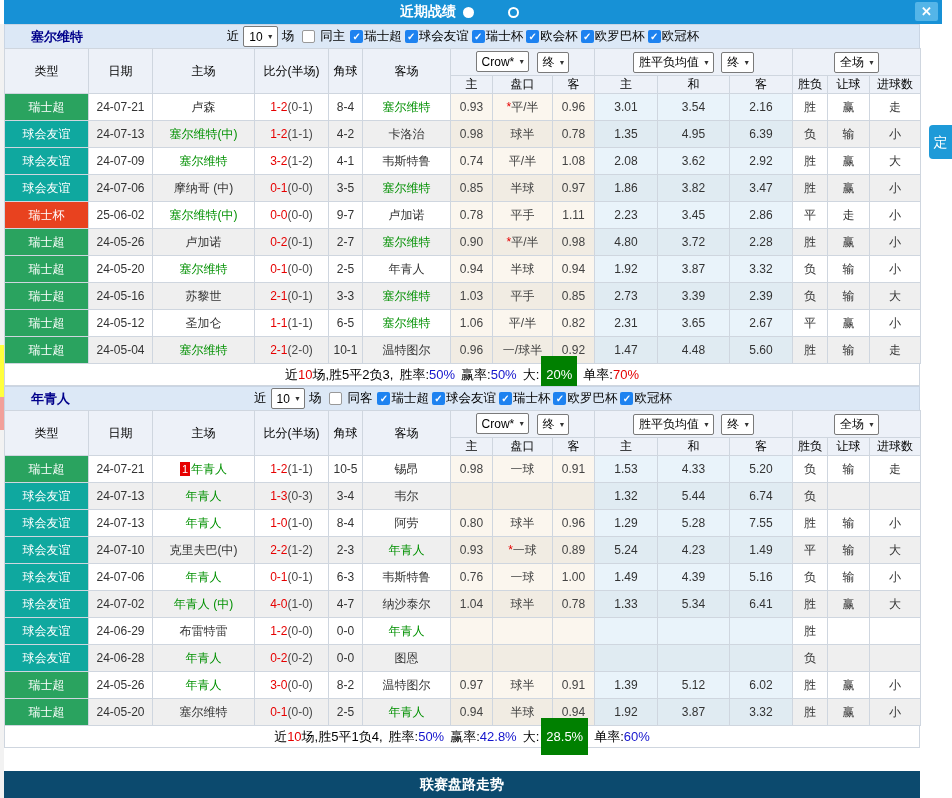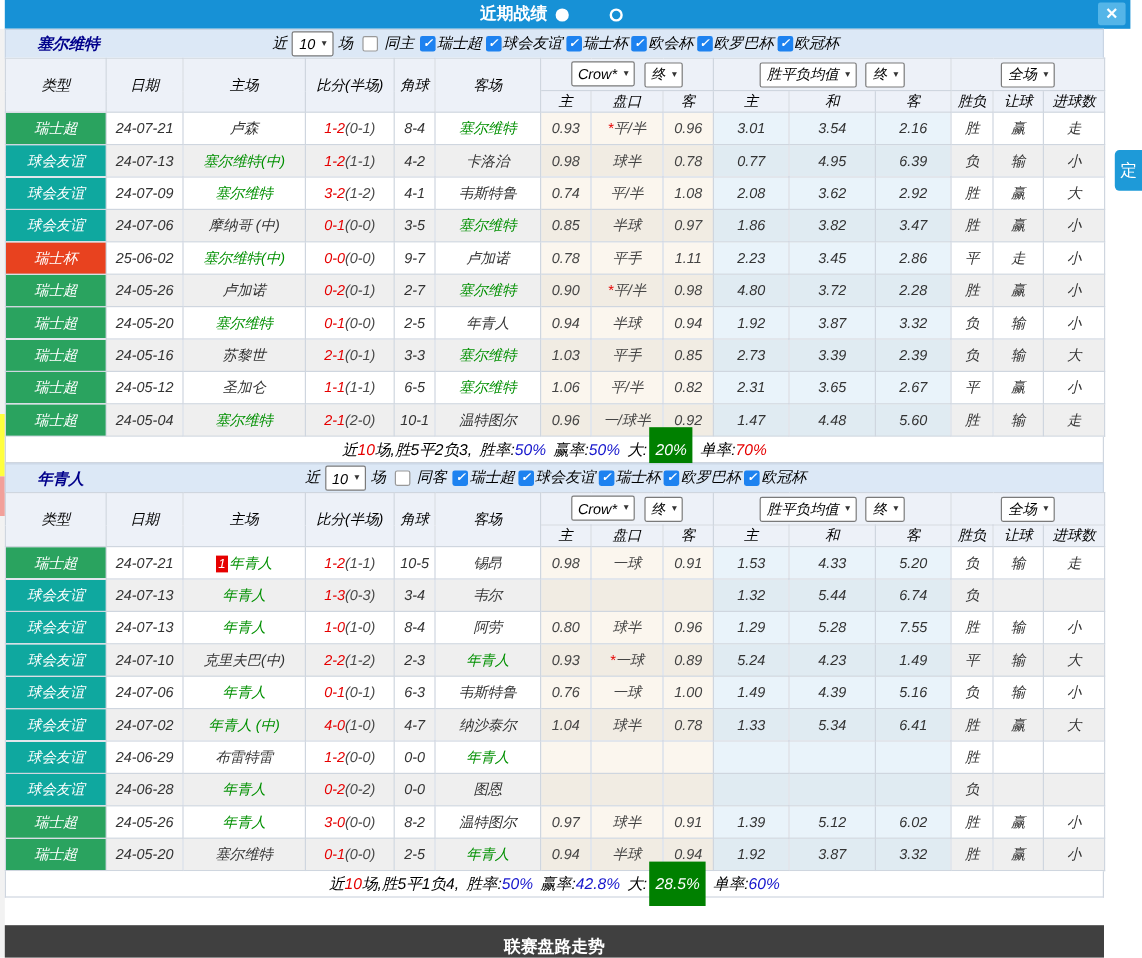--- a/index.html
+++ b/index.html
@@ -29,21 +29,21 @@
   .radio { display: inline-block; width: 11px; height: 11px; border-radius: 50%; background: #fff; }
   .radio.unselected { width: 11px; height: 11px; border: 2px solid #fff; background: transparent; }
   .radio-label { font-size: 12px; margin-left: 3px; margin-top: 44px; }
   .close-btn {
     position: absolute; right: 4px; top: 2px; width: 23px; height: 19px;
     background: #54b5e8; color: #fff; font-weight: bold; font-size: 13px;
     line-height: 19px; text-align: center; border-radius: 2px; cursor: pointer;
   }
 
   
-  #sections { position: absolute; top: 24px; left: 0; width: 836px; font-style: italic; }
+  #sections { position: absolute; top: 24px; left: 0; width: 836px; }
   .team-row {
     position: relative; margin-left: 4px; width: 916px; height: 24px;
     background: #dce8f6; border: 1px solid #c9d5e4; border-bottom: none;
     display: flex; align-items: center; justify-content: center;
   }
   .team-name {
     position: absolute; left: 26px; top: 0; line-height: 24px;
     color: #00008b; font-weight: bold; font-size: 13px;
   }
   .filters { display: inline-flex; align-items: center; font-size: 12.5px; color: #000; }
@@ -104,22 +104,22 @@
     border: 1px solid #cfd6df; border-top: none;
     display: flex; align-items: center; justify-content: center;
     font-size: 13px; color: #000;
   }
   .summary .lab { margin-left: 6px; }
   .sum-big { background: #008000; color: #fff; padding: 11px 5px; margin-left: 2px; }
 
   
   .footer-bar {
     position: absolute; top: 771px; left: 4px; width: 916px; height: 27px;
-    background: #404040; color: #fff; font-weight: bold; font-size: 14px;
-    display: flex; align-items: flex-end; justify-content: center;
+    background: #0c4a6e; color: #fff; font-weight: bold; font-size: 14px;
+    display: flex; align-items: center; justify-content: center;
   }
 
   
   .side-btn {
     position: absolute; right: 0; top: 125px; width: 23px; height: 34px;
     background: #1e9ad8; color: #fff; font-size: 14px; line-height: 34px;
     text-align: center; border-radius: 4px 0 0 4px; cursor: pointer;
   }
 </style>
 </head>
@@ -268,21 +268,21 @@
   <tr class="even">
     <td class="col-type badge-teal">球会友谊</td>
     <td class="col-date">24-07-13</td>
     <td class="col-home"><span class="focal">塞尔维特(中)</span></td>
     <td class="col-score"><span class="score-main">1-2</span><span class="score-half">(1-1)</span></td>
     <td class="col-corner">4-2</td>
     <td class="col-away"><span>卡洛治</span></td>
     <td class="col-asia">0.98</td>
     <td class="col-asia">球半</td>
     <td class="col-asia">0.78</td>
-    <td class="col-eu">0.77</td>
+    <td class="col-eu">1.35</td>
     <td class="col-eu">4.95</td>
     <td class="col-eu">6.39</td>
     <td class="col-res c-green">负</td>
     <td class="col-res c-green">输</td>
     <td class="col-res c-green">小</td>
   </tr>
 
   <tr class="odd">
     <td class="col-type badge-teal">球会友谊</td>
     <td class="col-date">24-07-09</td>

